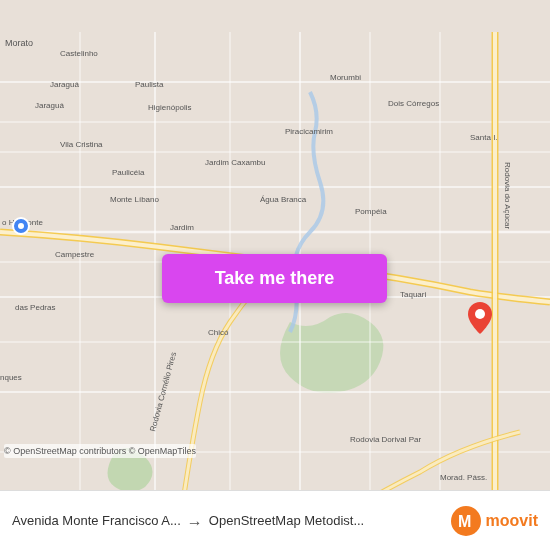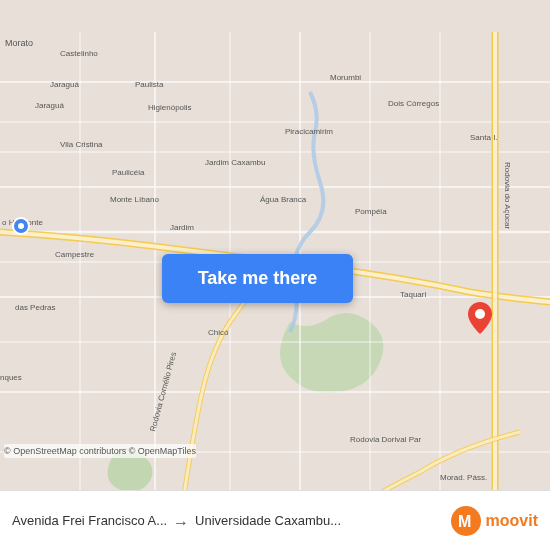--- a/index.html
+++ b/index.html
@@ -21,23 +21,23 @@
     
     #map-svg {
       position: absolute;
       top: 0; left: 0;
       width: 100%; height: 100%;
     }
     #take-me-there-btn {
       position: absolute;
       top: 222px;
       left: 162px;
-      width: 191px;
+      width: 225px;
       height: 49px;
-      background: #3b82f6;
+      background: #d946ef;
       color: white;
       border: none;
       border-radius: 6px;
       font-size: 18px;
       font-weight: bold;
       cursor: pointer;
       display: flex;
       align-items: center;
       justify-content: center;
       box-shadow: 0 2px 8px rgba(0,0,0,0.3);
@@ -208,23 +208,23 @@
     <span>Take me there</span>
   </button>
 
   <div class="attribution">
     <span>© OpenStreetMap contributors © OpenMapTiles</span>
   </div>
 </div>
 
 <div id="bottom-bar">
   <div class="bottom-route">
-    <span class="route-text">Avenida Frei Francisco A...</span>
+    <span class="route-text">Avenida Monte Francisco A...</span>
     <span class="arrow-icon">→</span>
-    <span class="route-text">Universidade Caxambu...</span>
+    <span class="route-text">OpenStreetMap Metodist...</span>
   </div>
   <div id="moovit-logo">
     <svg class="moovit-m" viewBox="0 0 32 32" xmlns="http://www.w3.org/2000/svg">
       <circle cx="16" cy="16" r="15" fill="#f37a1f"></circle>
       <text x="8" y="22" font-size="16" font-weight="bold" fill="white" font-family="Arial">M</text>
     </svg>
     <span class="moovit-text">moovit</span>
   </div>
 </div>
 

